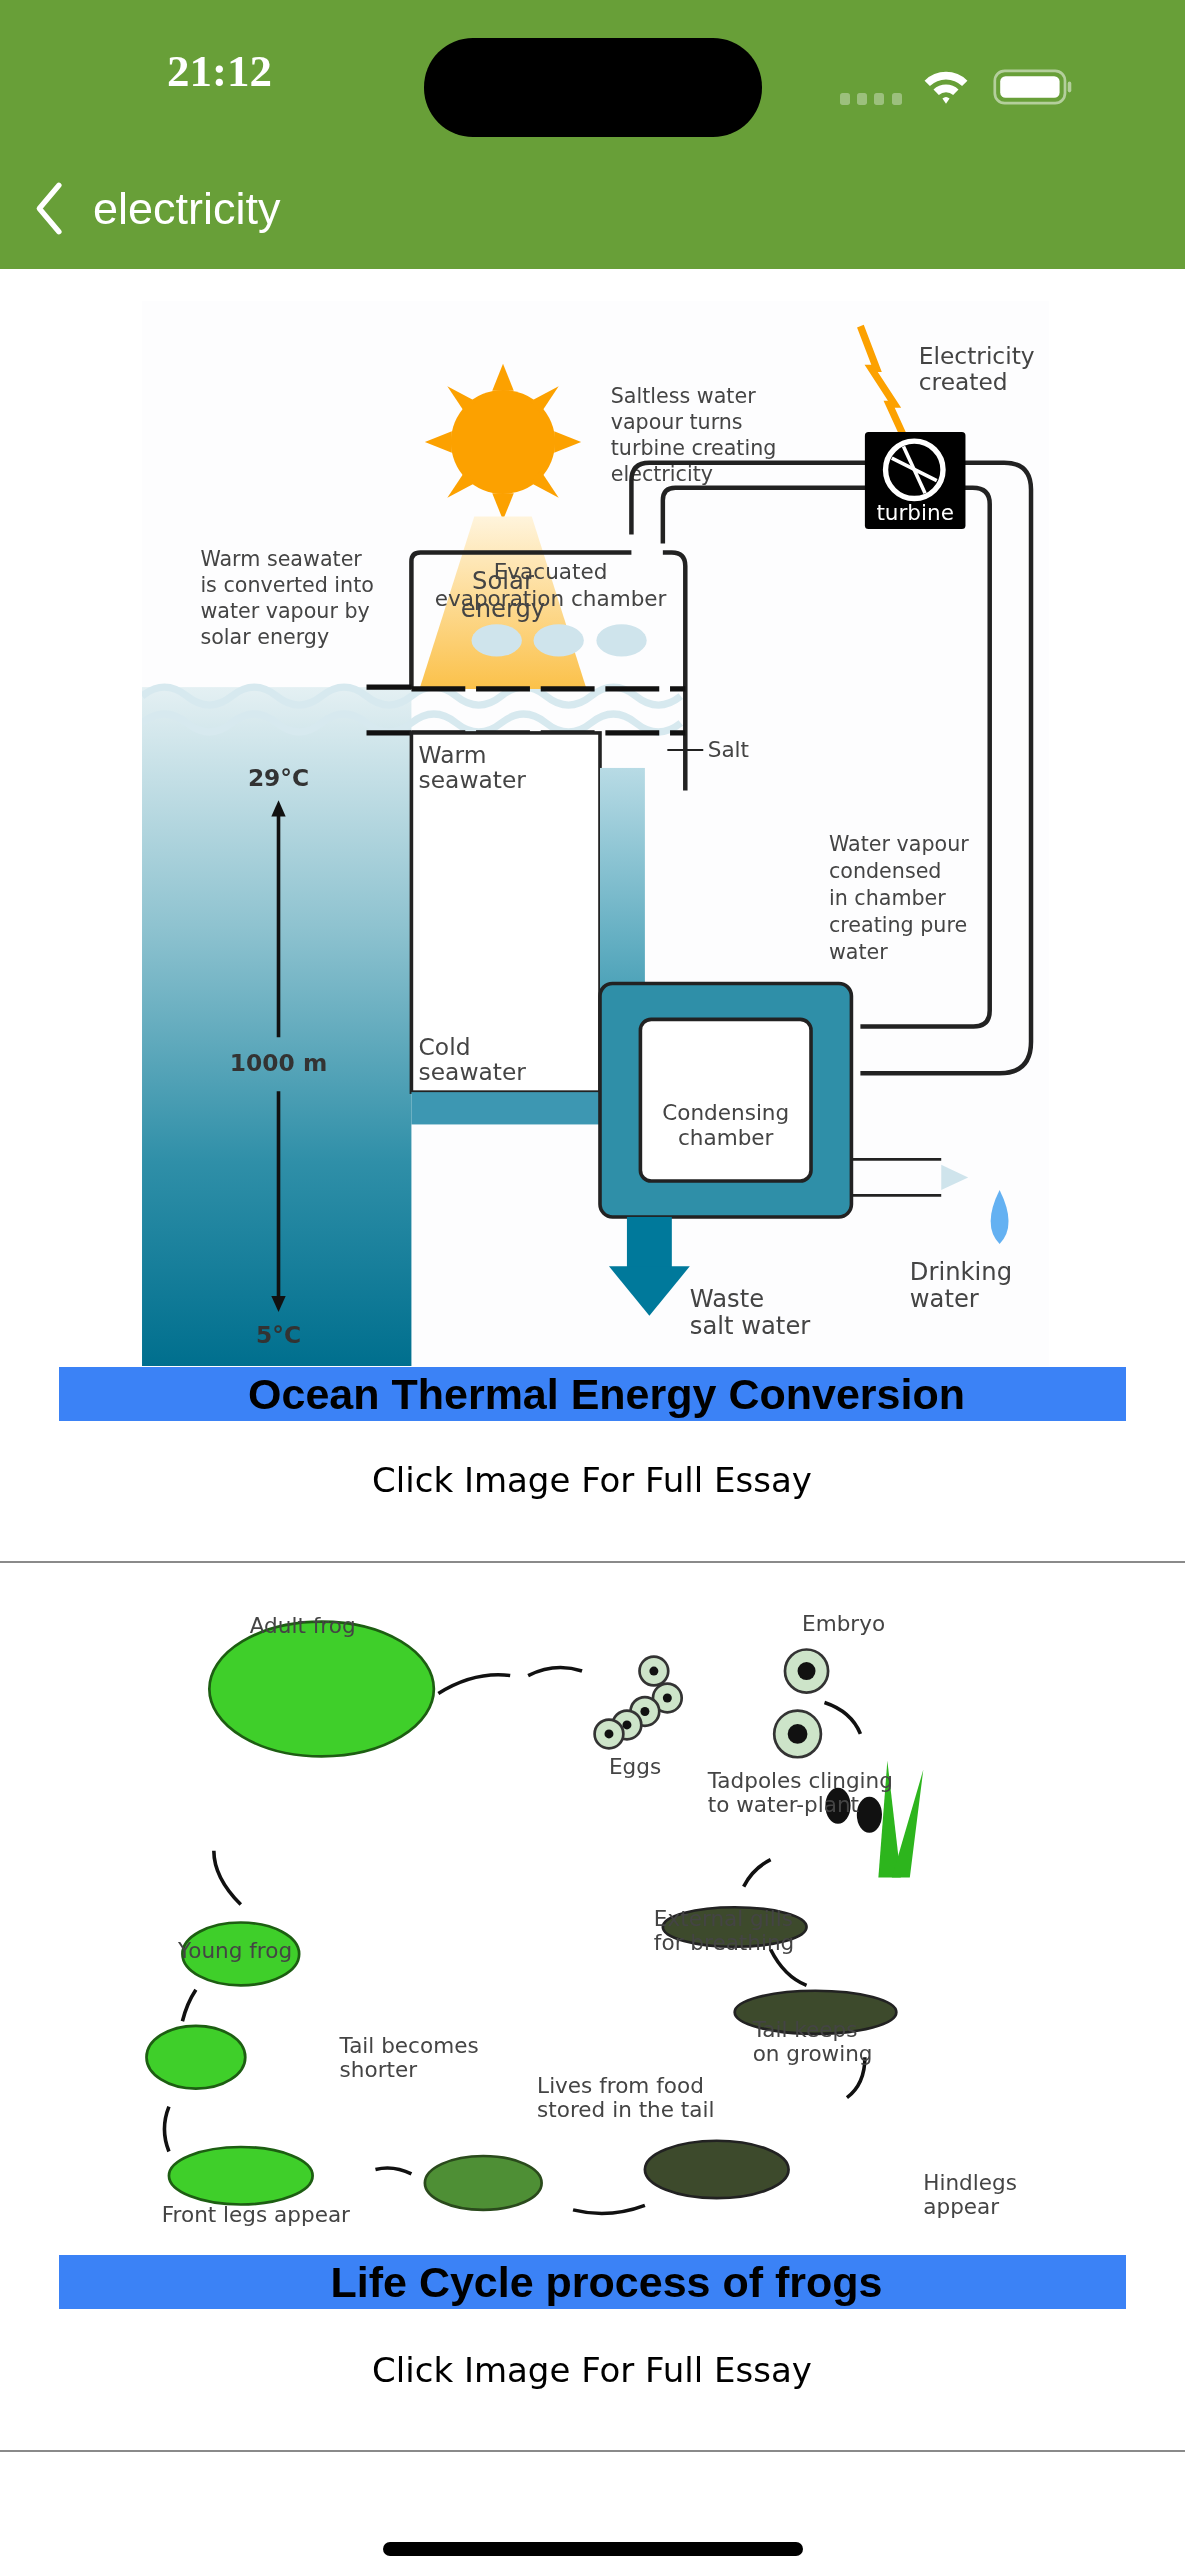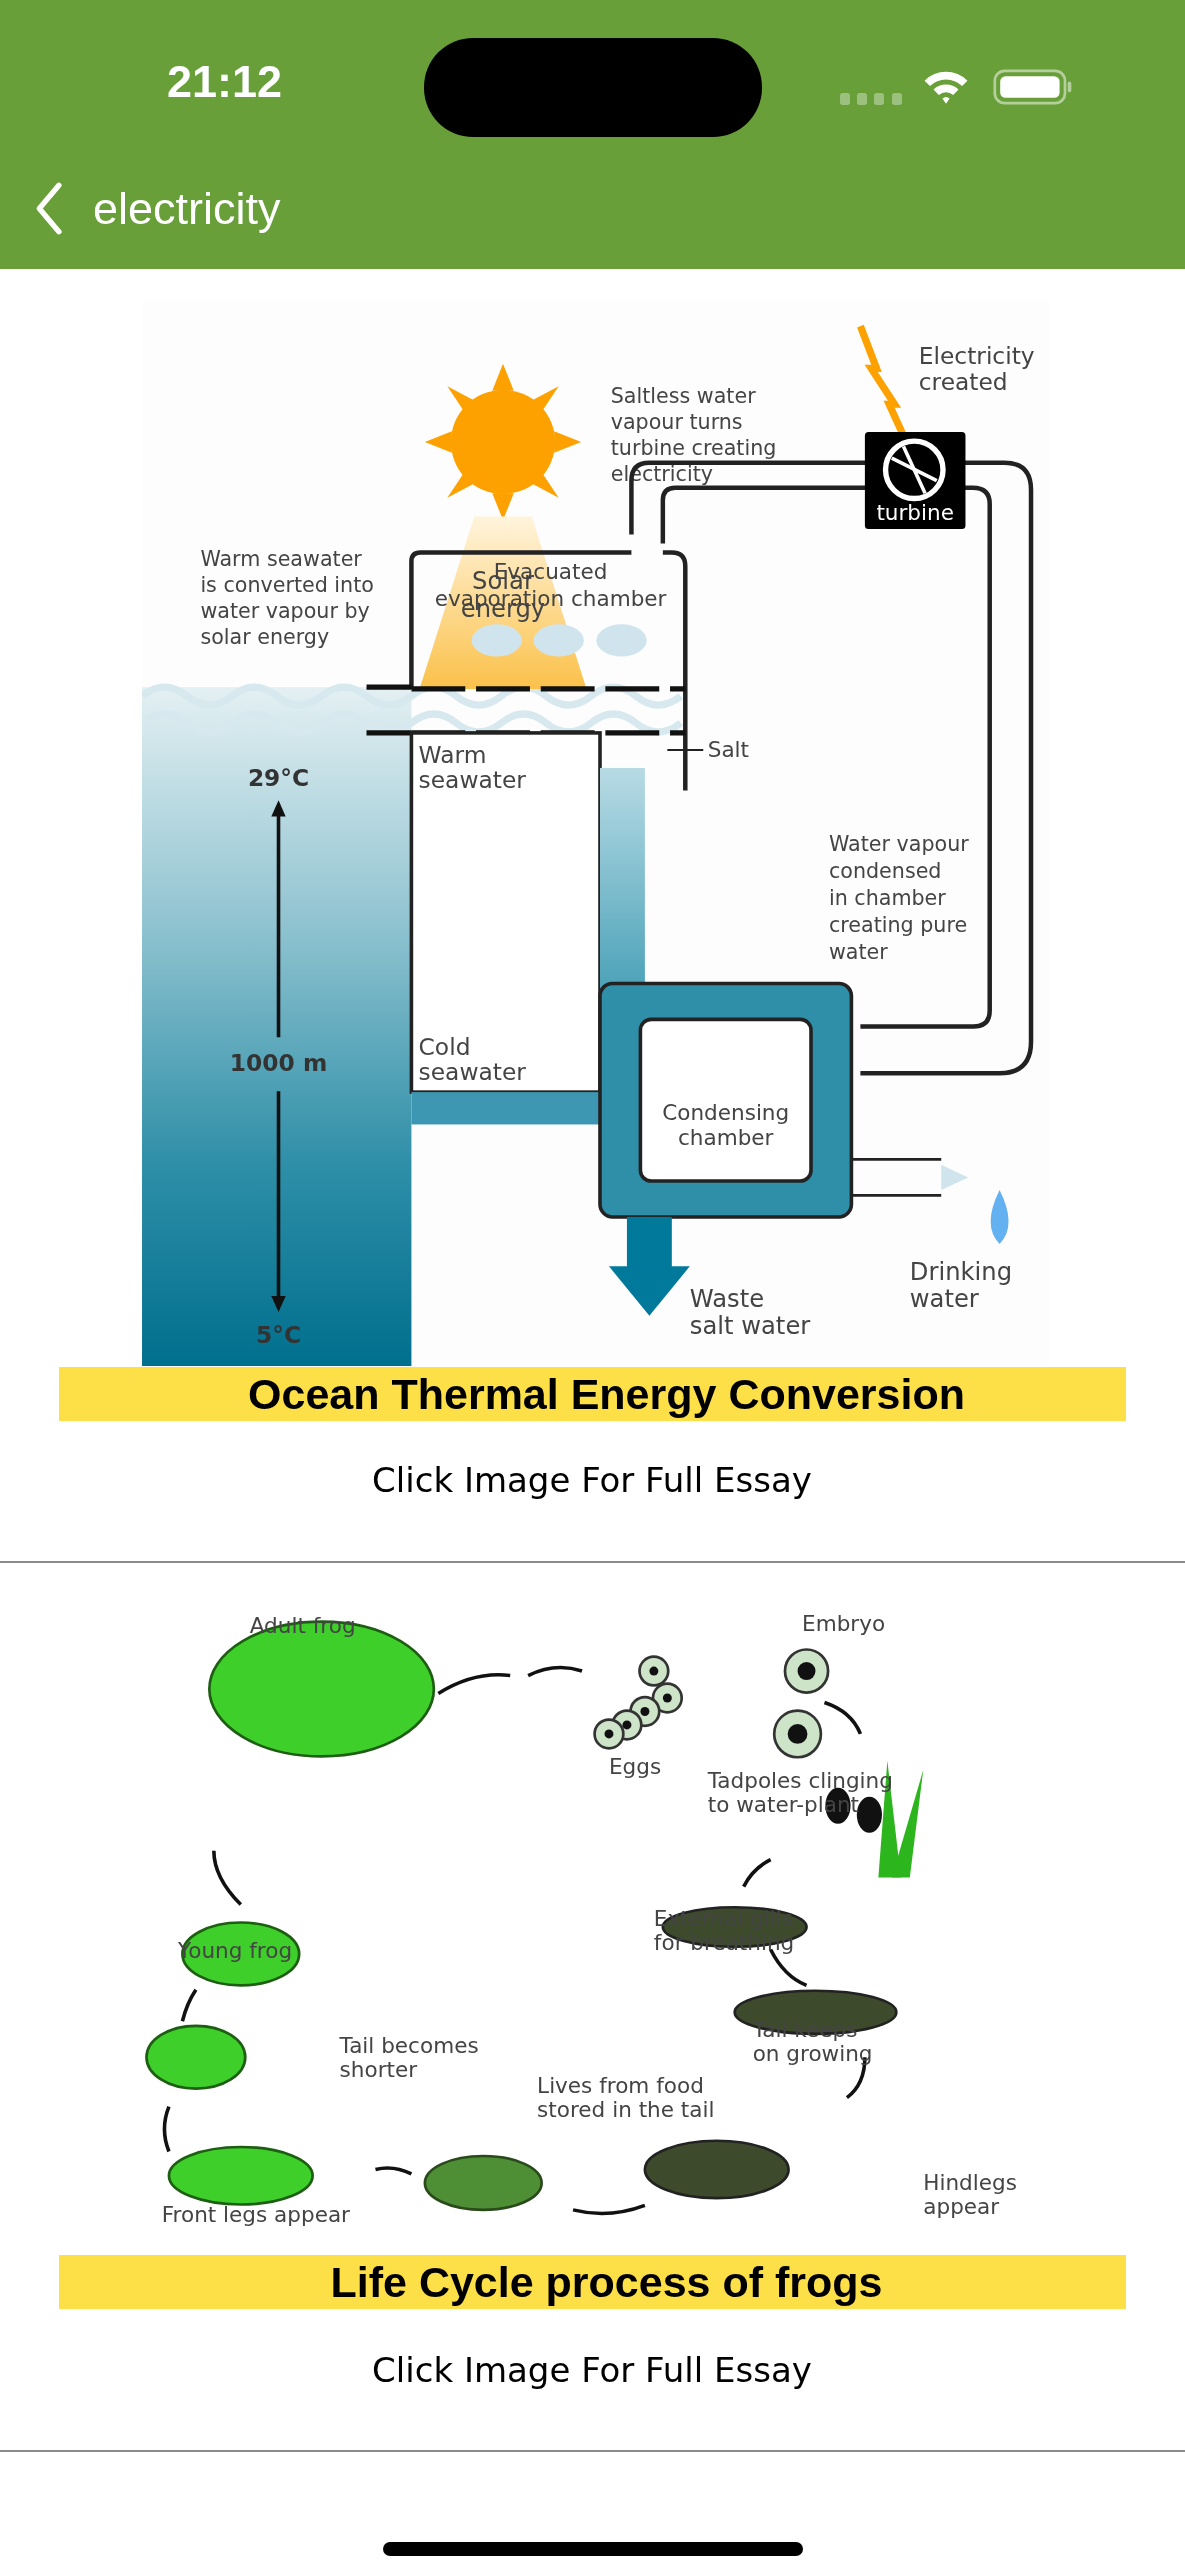--- a/index.html
+++ b/index.html
@@ -1,36 +1,36 @@
 <!DOCTYPE html>
 <html style="font-size:14.4px"><head>
 <meta charset="utf-8">
 <style>
   * { box-sizing: border-box; margin: 0; padding: 0; }
   html, body { width: 1186px; height: 2576px; background: #ffffff; overflow: hidden; }
   body { font-family: "Liberation Sans", sans-serif; position: relative; }
 
   
   .header { position: absolute; left: 0; top: 0; width: 1186px; height: 269px; background: #689f38; }
-  .status-time { position: absolute; left: 167px; top: 56px; color: #fff; font-size: 45px; font-weight: bold; font-family: Liberation Sans, sans-serif; letter-spacing: 0px; }
+  .status-time { position: absolute; left: 167px; top: 45px; color: #fff; font-size: 45px; font-weight: bold; font-family: Liberation Serif, serif; letter-spacing: 0px; }
   .island { position: absolute; left: 424px; top: 38px; width: 338px; height: 99px; background: #000; border-radius: 49px; }
   .signal { position: absolute; left: 840px; top: 93px; display: flex; gap: 7.2px; }
   .signal span { width: 10px; height: 11.7px; background: rgba(255,255,255,0.35); border-radius: 2.7px; display: block; }
   .wifi { position: absolute; left: 921px; top: 66px; width: 50px; height: 40px; }
   .battery { position: absolute; left: 993px; top: 67px; width: 81px; height: 40px; }
 
   .nav-back { position: absolute; left: 32px; top: 180px; display: flex; align-items: center; cursor: pointer; }
   .nav-back svg { width: 36px; height: 57px; }
   .nav-back-label { color: #fff; font-size: 45px; margin-left: 25px; font-family: "Liberation Sans", sans-serif; }
   .nav-title { position: absolute; left: 364px; top: 167px; color: #fff; font-size: 61px; font-weight: bold; font-family: "Liberation Serif", serif; }
 
   
   .card { position: absolute; left: 0; width: 1186px; cursor: pointer; }
   .card-image { position: absolute; left: 142px; width: 907px; background: #fdfdfe; overflow: hidden; }
-  .card-caption { position: absolute; left: 59px; width: 1067px; height: 54px; background: #fde047; text-align: center; font-size: 43px; font-weight: bold; line-height: 54px; color: #000; padding-left: 28px; }
+  .card-caption { position: absolute; left: 59px; width: 1067px; height: 54px; background: #3b82f6; text-align: center; font-size: 43px; font-weight: bold; line-height: 54px; color: #000; padding-left: 28px; }
   .card-hint { position: absolute; left: 0; width: 1184px; text-align: center; font-size: 34px; color: #000; font-family: "DejaVu Sans", sans-serif; }
   .divider { position: absolute; left: 0; width: 1186px; height: 1.8px; background: #8a8a8a; }
 
   .home-indicator { position: absolute; left: 383px; top: 2542px; width: 420px; height: 14.4px; background: #000; border-radius: 7.2px; }
 
   svg text { font-family: "DejaVu Sans", sans-serif; fill: #444; }
 </style>
 </head>
 <body>
 

